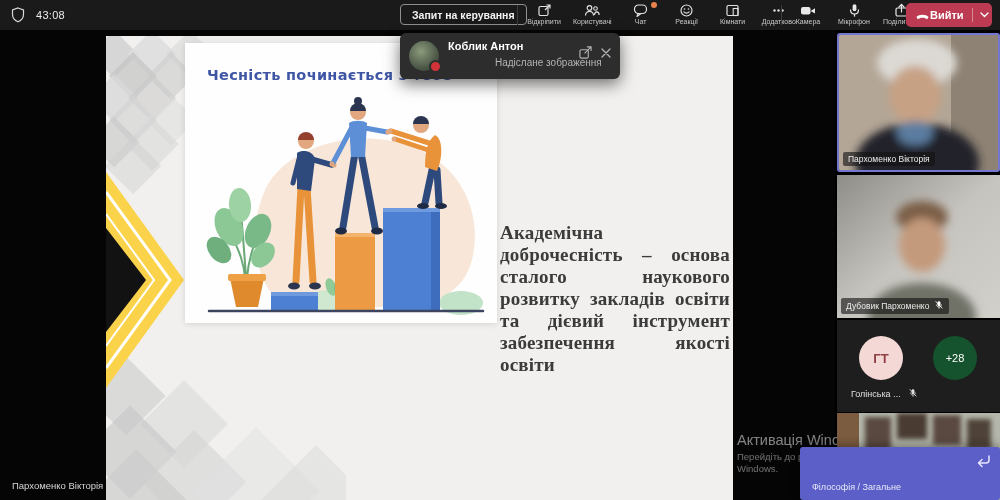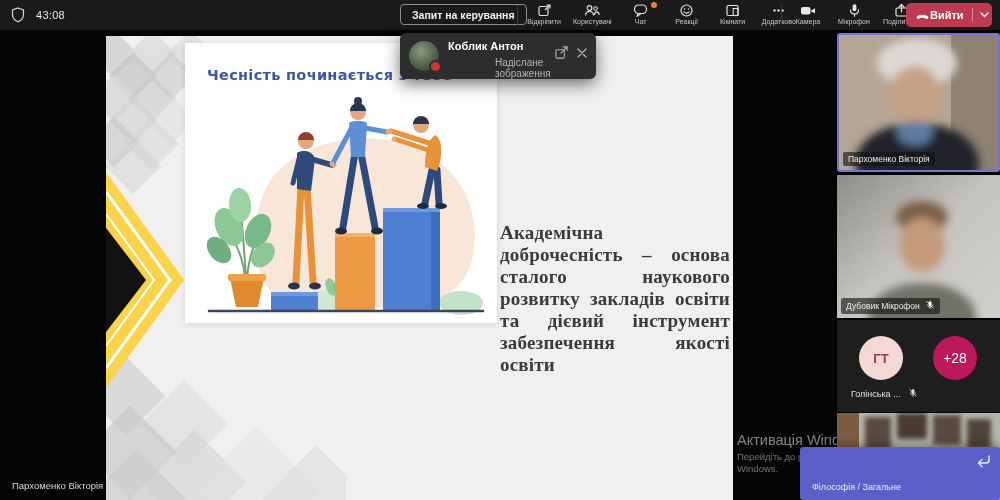--- a/index.html
+++ b/index.html
@@ -43,21 +43,21 @@
   .slide-body{position:absolute;left:394px;top:186px;width:230px;font-family:"Liberation Serif",serif;
         font-weight:700;font-size:19px;line-height:22px;color:#3b3b3b;text-align:justify;letter-spacing:.2px;}
 
   
   .watermark{position:absolute;left:737px;top:432px;z-index:5;}
   .wm1{font-size:14.5px;color:rgba(255,255,255,.5);}
   .wm2,.wm3{font-size:9.5px;color:rgba(255,255,255,.42);margin-top:3px;line-height:11px;}
   .wm3{margin-top:1px;}
 
   
-  .toast{position:absolute;left:400px;top:33px;width:196px;height:46px;background:#2d2d2d;border-radius:6px;
+  .toast{position:absolute;left:400px;top:33px;width:220px;height:46px;background:#2d2d2d;border-radius:6px;
       box-shadow:0 5px 16px rgba(0,0,0,.55);z-index:50;}
   .toast-avatar{position:absolute;left:9px;top:8px;width:30px;height:30px;border-radius:50%;
       background:radial-gradient(circle at 40% 35%, #8c9a7c, #4e5a48 60%, #2e362c);}
   .busy-dot{position:absolute;left:29px;top:27px;width:9px;height:9px;border-radius:50%;
       background:#d13438;border:2px solid #2d2d2d;}
   .toast-title{position:absolute;left:48px;top:7px;font-size:11px;font-weight:700;color:#fff;}
   .toast-sub{position:absolute;left:48px;top:24px;font-size:10px;color:#b3b3b3;margin-left:47px;}
   .toast-actions{position:absolute;right:9px;top:13px;display:flex;gap:9px;align-items:center;}
   .toast-actions .act{cursor:pointer;display:flex;}
 
@@ -67,21 +67,21 @@
   .tile.t1{top:3px;height:139px;border:2px solid #7477cf;border-radius:3px;box-sizing:border-box;}
   .tile.t2{top:145px;height:143px;}
   .tile.t3{top:290px;height:92px;background:#1e1e1e;}
   .tile.t4{top:383px;height:87px;}
   .tile svg.vid{display:block;width:100%;height:100%;}
   .name-chip{position:absolute;left:4px;bottom:4px;max-width:150px;background:rgba(18,18,18,.62);
       color:#ececec;font-size:8.5px;padding:2px 5px;border-radius:2px;white-space:nowrap;
       display:flex;align-items:center;gap:5px;}
   .av{position:absolute;width:44px;height:44px;border-radius:50%;display:flex;align-items:center;justify-content:center;}
   .av-pink{left:22px;top:16px;background:#f4d8d6;color:#8f4045;font-weight:700;font-size:13px;}
-  .av-more{left:96px;top:16px;background:#be185d;color:#fff;font-size:14px;}
+  .av-more{left:96px;top:16px;background:#14532d;color:#fff;font-size:11px;}
   .t3-label{position:absolute;left:14px;top:68px;display:flex;align-items:center;gap:7px;
       color:#e0e0e0;font-size:9px;}
 
   
   .purple-notif{position:absolute;left:800px;top:447px;width:200px;height:53px;background:#5b5fc7;
       border-radius:3px;z-index:60;cursor:pointer;box-shadow:0 -2px 10px rgba(0,0,0,.35);}
   .pn-title{position:absolute;left:12px;top:6px;width:158px;font-size:10.5px;font-weight:700;
       color:#fff;line-height:13px;}
   .pn-sub{position:absolute;left:12px;top:35px;font-size:9px;color:rgba(255,255,255,.85);}
   .pn-reply{position:absolute;right:9px;top:7px;display:flex;}
@@ -383,21 +383,21 @@
             </linearGradient>
         </defs>
         <rect width="163" height="143" fill="url(#g2)"></rect>
         <g filter="url(#b2)">
           <ellipse cx="85" cy="42" rx="26" ry="16" fill="#7b5f46"></ellipse>
           <ellipse cx="85" cy="70" rx="23" ry="27" fill="#c49a7b"></ellipse>
           <ellipse cx="85" cy="142" rx="54" ry="34" fill="#707268"></ellipse>
         </g>
       </svg>
       <div class="name-chip">
-        <span>Дубовик Мікрофон</span>
+        <span>Дубовик Пархоменко</span>
         <span>
           <svg width="10" height="10" viewBox="0 0 12 12">
               <path d="M6 1.5c-1 0-1.8.8-1.8 1.8v2.4c0 1 .8 1.8 1.8 1.8s1.8-.8 1.8-1.8V3.3C7.8 2.3 7 1.5 6 1.5z" fill="#fff"></path>
               <path d="M3 5.5c0 1.7 1.3 3 3 3s3-1.3 3-3" stroke="#fff" fill="none" stroke-width=".9"></path>
               <line x1="6" y1="8.5" x2="6" y2="10.5" stroke="#fff" stroke-width=".9"></line>
               <line x1="2" y1="1.5" x2="10" y2="10" stroke="#fff" stroke-width="1.1"></line>
             </svg>
         </span>
       </div>
     </div>

